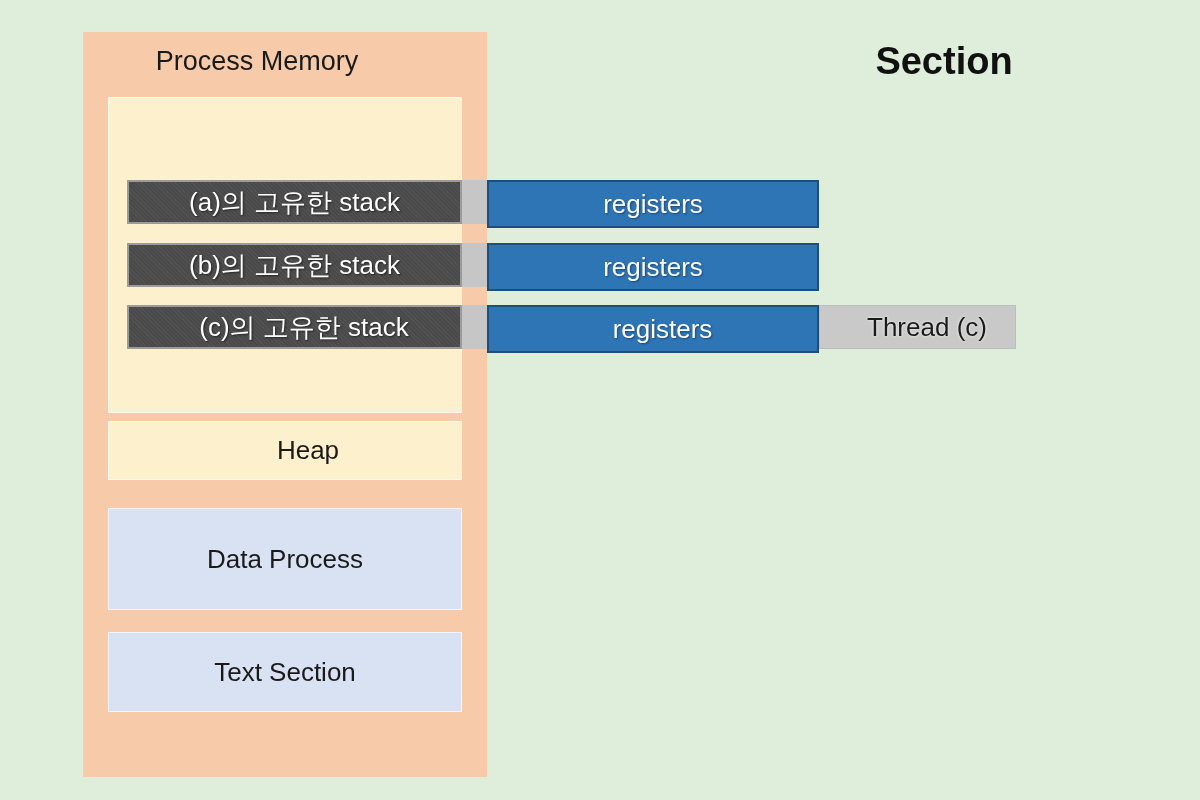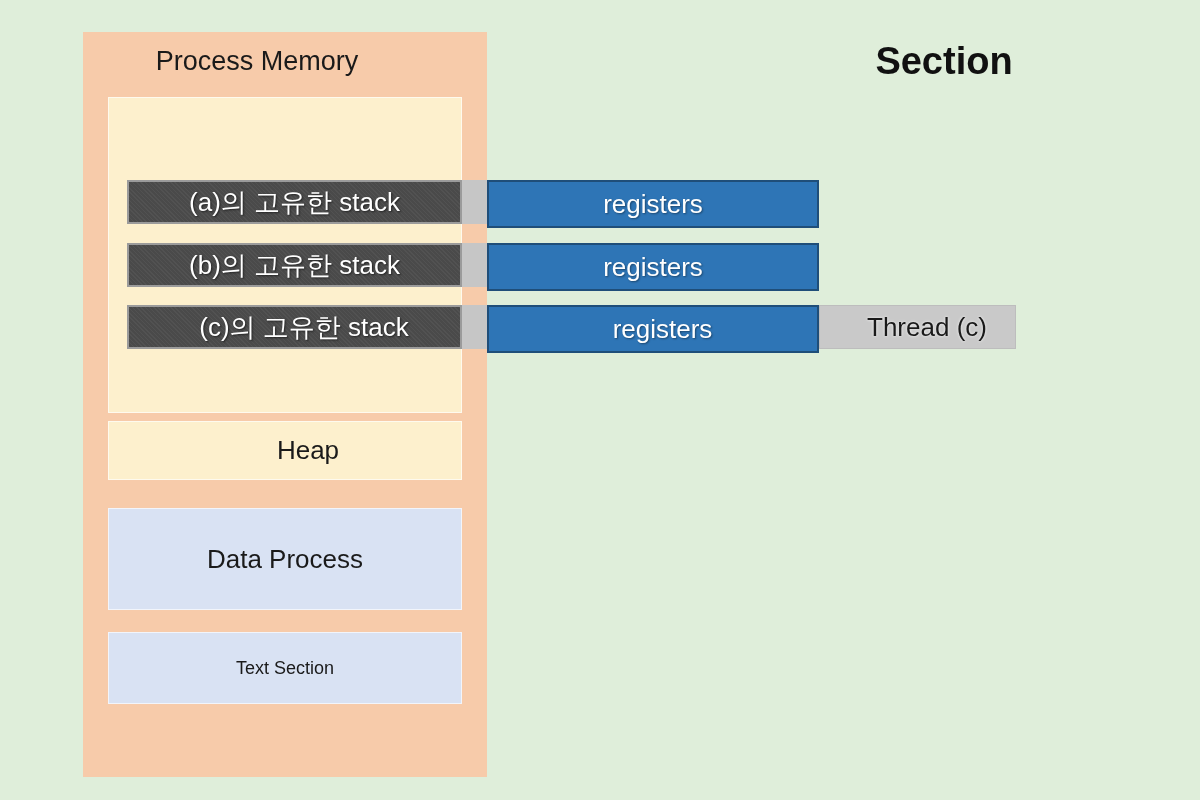--- a/index.html
+++ b/index.html
@@ -109,25 +109,25 @@
     width: 354px; height: 102px;
     background: var(--light-blue, #d9e2f3);
     border: 1px solid rgba(255,255,255,0.65);
     display: flex; align-items: center; justify-content: center;
     font-size: 26px;
     color: var(--text-dark, #1a1a1a);
   }
   .text-box {
     position: absolute;
     left: 108px; top: 632px;
-    width: 354px; height: 72px;
+    width: 354px; height: 80px;
     background: var(--light-blue, #d9e2f3);
     border: 1px solid rgba(255,255,255,0.65);
     display: flex; align-items: center; justify-content: center;
-    font-size: 18px;
+    font-size: 26px;
     color: var(--text-dark, #1a1a1a);
   }
 
   
   .process-title {
     position: absolute;
     left: 819px; top: 40px;
     width: 250px;
     text-align: center;
     font-size: 38px;

